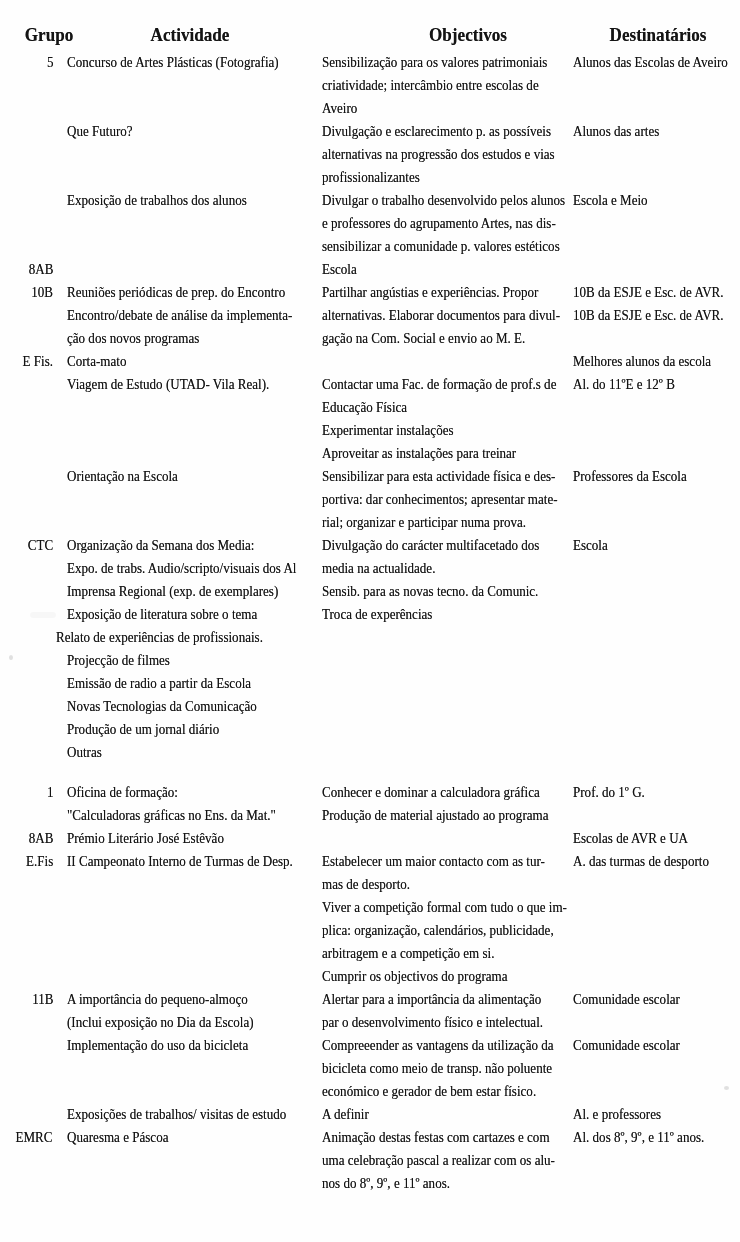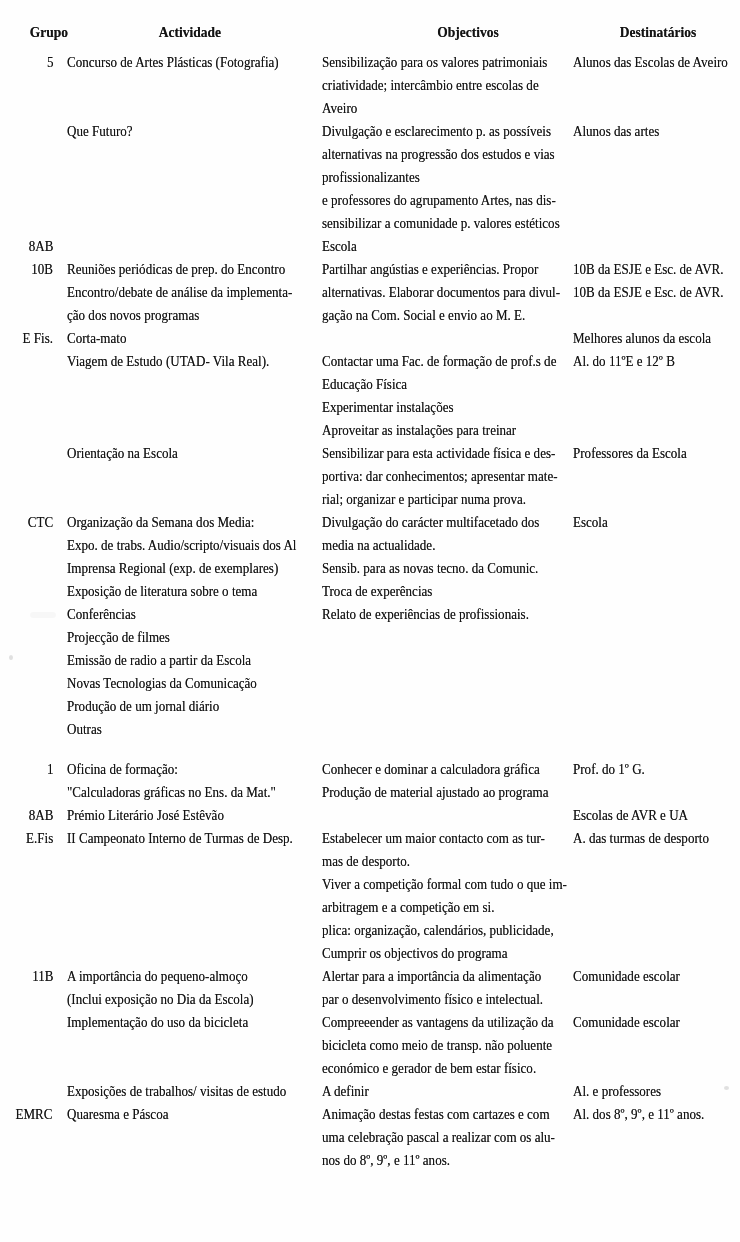--- a/index.html
+++ b/index.html
@@ -19,21 +19,21 @@
   }
 
   
   .header-row {
     position: absolute;
     top: 24px;
     left: 0;
     width: 740px;
     height: 23px;
     font-weight: bold;
-    font-size: 15px;
+    font-size: 19px;
   }
   .h {
     position: absolute;
     text-align: center;
     white-space: nowrap;
     transform: scaleX(0.9);
     transform-origin: 50% 50%;
   }
   .h-grupo  { left: 19px;  width: 60px;  }
   .h-activ  { left: 100px; width: 180px; }
@@ -129,20 +129,26 @@
     <span class="cell c-dest"><span class="txt"></span></span>
   </div>
 
   <div class="line">
     <span class="cell c-grupo"><span class="txt"></span></span>
     <span class="cell c-activ"><span class="txt"></span></span>
     <span class="cell c-obj"><span class="txt">profissionalizantes</span></span>
     <span class="cell c-dest"><span class="txt"></span></span>
   </div>
 
+  <div class="line">
+    <span class="cell c-grupo"><span class="txt"></span></span>
+    <span class="cell c-activ"><span class="txt">Exposição de trabalhos dos alunos</span></span>
+    <span class="cell c-obj"><span class="txt">Divulgar o trabalho desenvolvido pelos alunos</span></span>
+    <span class="cell c-dest"><span class="txt">Escola e Meio</span></span>
+  </div>
 
   <div class="line">
     <span class="cell c-grupo"><span class="txt"></span></span>
     <span class="cell c-activ"><span class="txt"></span></span>
     <span class="cell c-obj"><span class="txt">e professores do agrupamento Artes, nas dis-</span></span>
     <span class="cell c-dest"><span class="txt"></span></span>
   </div>
 
 
   <div class="line">
@@ -258,21 +264,20 @@
 
   <div class="line">
     <span class="cell c-grupo"><span class="txt"></span></span>
     <span class="cell c-activ"><span class="txt">Exposição de literatura sobre o tema</span></span>
     <span class="cell c-obj"><span class="txt">Troca de experências</span></span>
     <span class="cell c-dest"><span class="txt"></span></span>
   </div>
 
   <div class="line">
     <span class="cell c-grupo"><span class="txt"></span></span>
-    <span class="cell c-activ"><span class="txt">Conferências</span></span>
     <span class="cell c-obj"><span class="txt">Relato de experiências de profissionais.</span></span>
     <span class="cell c-dest"><span class="txt"></span></span>
   </div>
 
   <div class="line">
     <span class="cell c-grupo"><span class="txt"></span></span>
     <span class="cell c-activ"><span class="txt">Projecção de filmes</span></span>
     <span class="cell c-obj"><span class="txt"></span></span>
     <span class="cell c-dest"><span class="txt"></span></span>
   </div>
@@ -350,28 +355,28 @@
   <div class="line">
     <span class="cell c-grupo"><span class="txt"></span></span>
     <span class="cell c-activ"><span class="txt"></span></span>
     <span class="cell c-obj"><span class="txt">Viver a competição formal com tudo o que im-</span></span>
     <span class="cell c-dest"><span class="txt"></span></span>
   </div>
 
   <div class="line">
     <span class="cell c-grupo"><span class="txt"></span></span>
     <span class="cell c-activ"><span class="txt"></span></span>
+    <span class="cell c-obj"><span class="txt">plica: organização, calendários, publicidade,</span></span>
+    <span class="cell c-dest"><span class="txt"></span></span>
+  </div>
+
+  <div class="line">
+    <span class="cell c-grupo"><span class="txt"></span></span>
+    <span class="cell c-activ"><span class="txt"></span></span>
     <span class="cell c-obj"><span class="txt">arbitragem e a competição em si.</span></span>
-    <span class="cell c-dest"><span class="txt"></span></span>
-  </div>
-
-  <div class="line">
-    <span class="cell c-grupo"><span class="txt"></span></span>
-    <span class="cell c-activ"><span class="txt"></span></span>
-    <span class="cell c-obj"><span class="txt">plica: organização, calendários, publicidade,</span></span>
     <span class="cell c-dest"><span class="txt"></span></span>
   </div>
 
   <div class="line">
     <span class="cell c-grupo"><span class="txt"></span></span>
     <span class="cell c-activ"><span class="txt"></span></span>
     <span class="cell c-obj"><span class="txt">Cumprir os objectivos do programa</span></span>
     <span class="cell c-dest"><span class="txt"></span></span>
   </div>
 

